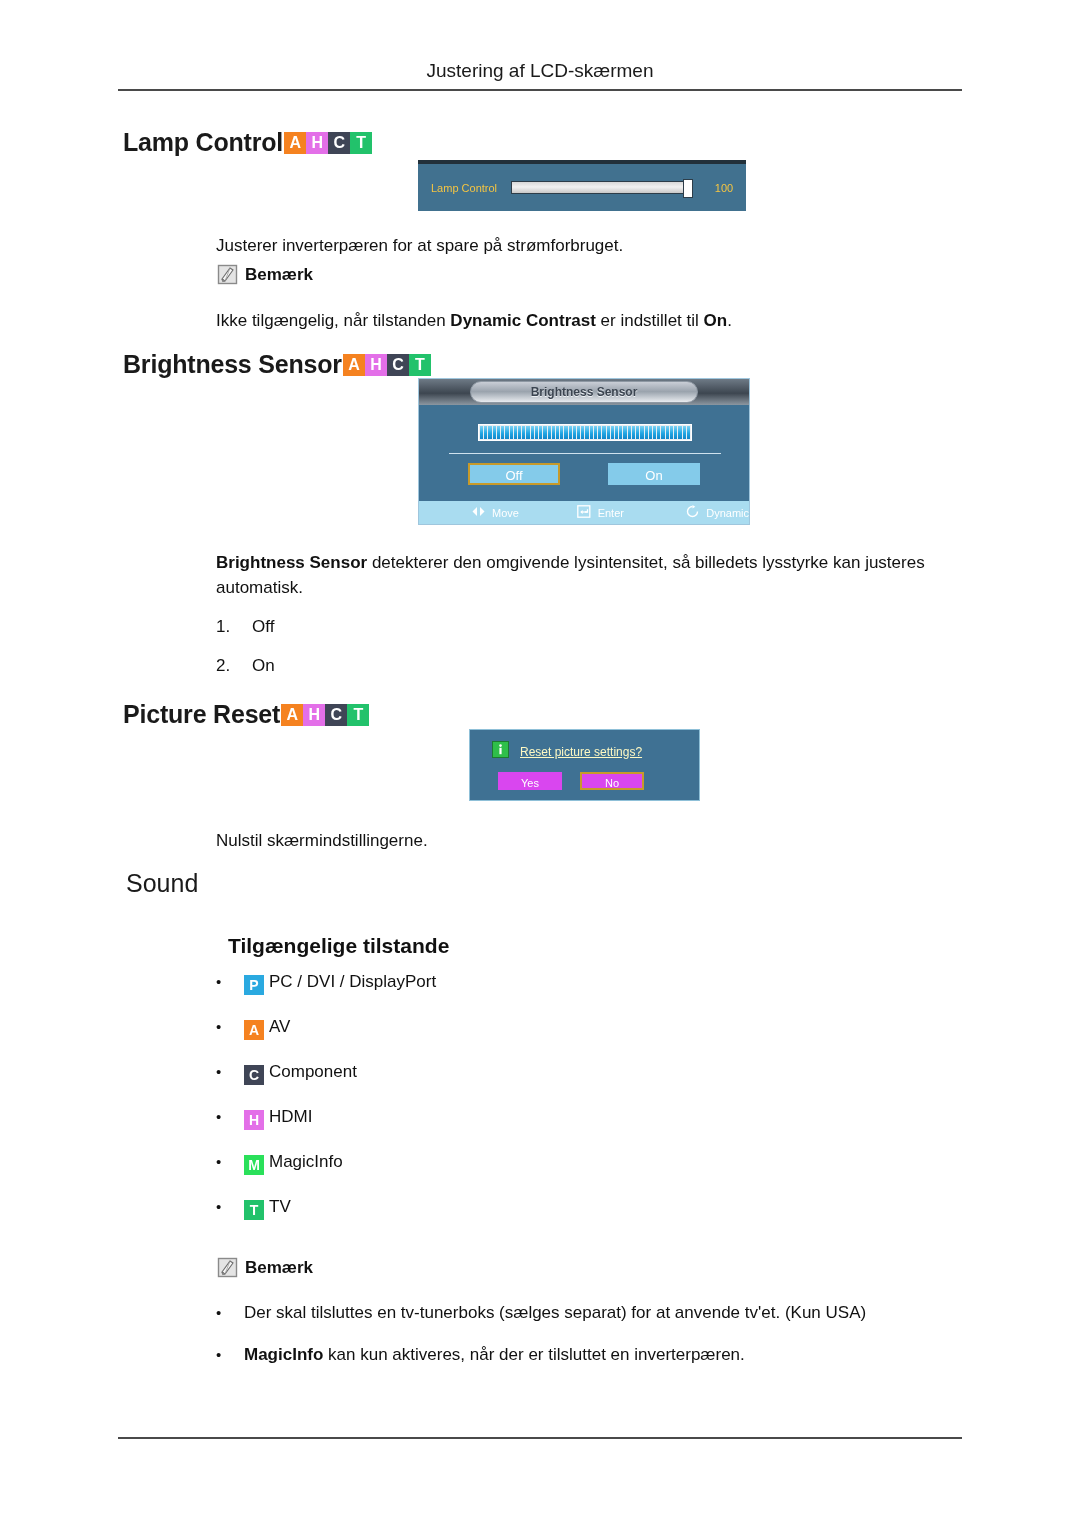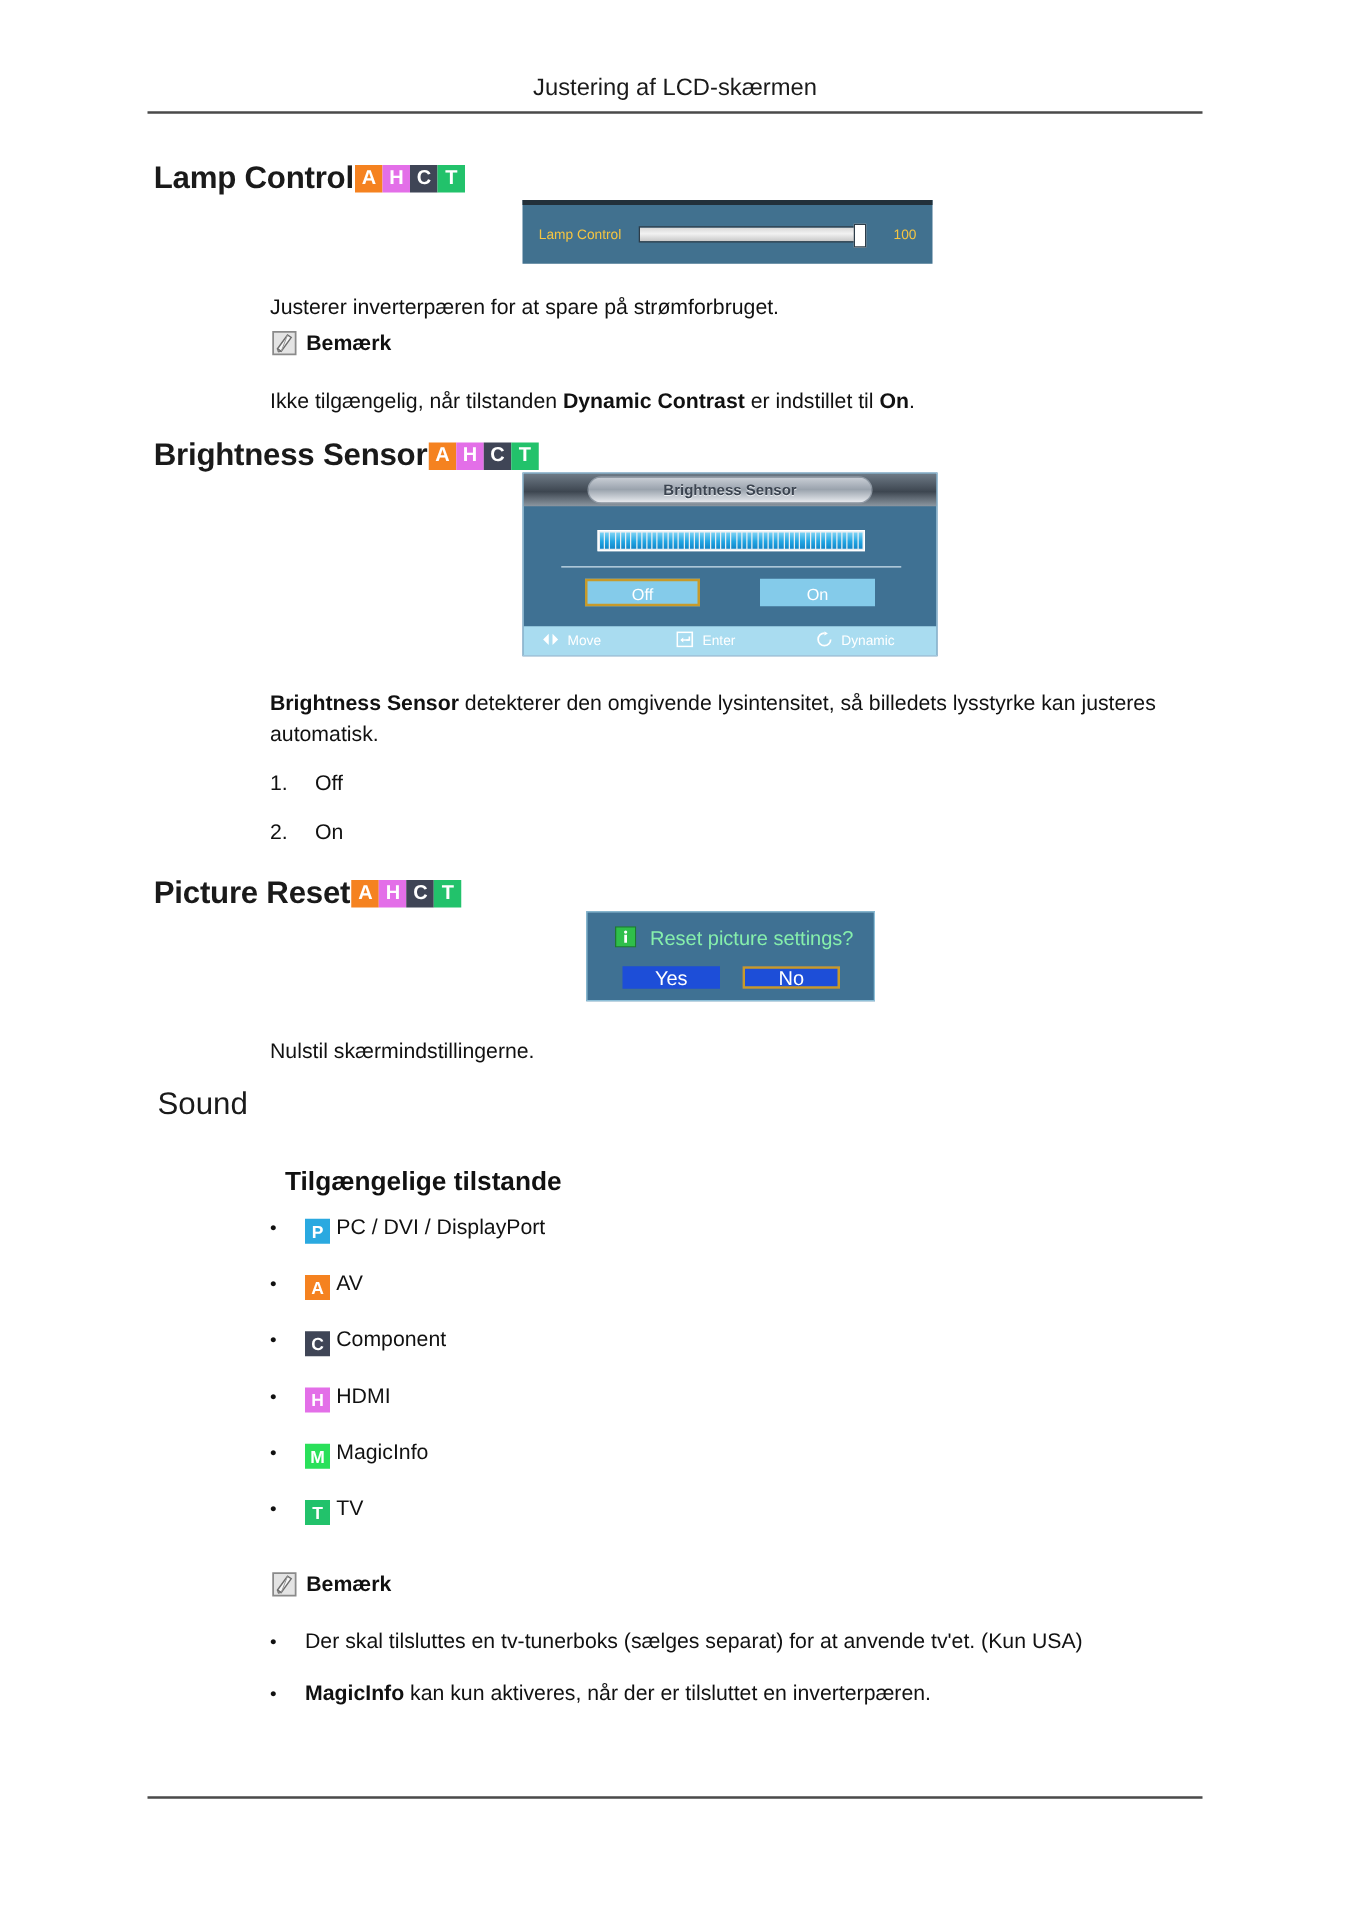--- a/index.html
+++ b/index.html
@@ -297,20 +297,21 @@
     border: 2px solid transparent;
   }
   .osd-bs .obtn.sel { border-color: #c79a2a; }
   .osd-bs .footbar {
     height: 23px;
     background: #a9dcf0;
     display: flex;
     align-items: center;
     color: #ffffff;
     font-size: 11px;
+    padding-left: 38px;
   }
   .osd-bs .footbar span.it {
     display: flex;
     align-items: center;
     gap: 6px;
   }
   .osd-bs .footbar .i1 { margin-left: 14px; width: 108px; }
   .osd-bs .footbar .i2 { width: 112px; }
 
   
@@ -324,36 +325,37 @@
     border: 1px solid #8fc0d8;
     box-sizing: border-box;
   }
   .osd-pr .msg {
     display: flex;
     align-items: center;
     gap: 11px;
     margin: 11px 0 0 22px;
   }
   .osd-pr .msg .txt {
-    color: #86efac;
-    font-size: 16px;
+    color: #fef9c3;
+    font-size: 12px;
+    text-decoration: underline;
   }
   .osd-pr .prbtns {
     display: flex;
     gap: 18px;
     margin: 10px 0 0 28px;
   }
   .osd-pr .pbtn {
-    width: 78px;
+    width: 64px;
     height: 18px;
     line-height: 18px;
     text-align: center;
-    font-size: 16px;
+    font-size: 11px;
     color: #ffffff;
-    background: #1d4ed8;
+    background: #d946ef;
     box-sizing: border-box;
     border: 2px solid transparent;
   }
   .osd-pr .pbtn.sel { border-color: #c79a2a; }
 </style>
 </head>
 <body>
 
 <div class="page">
 

